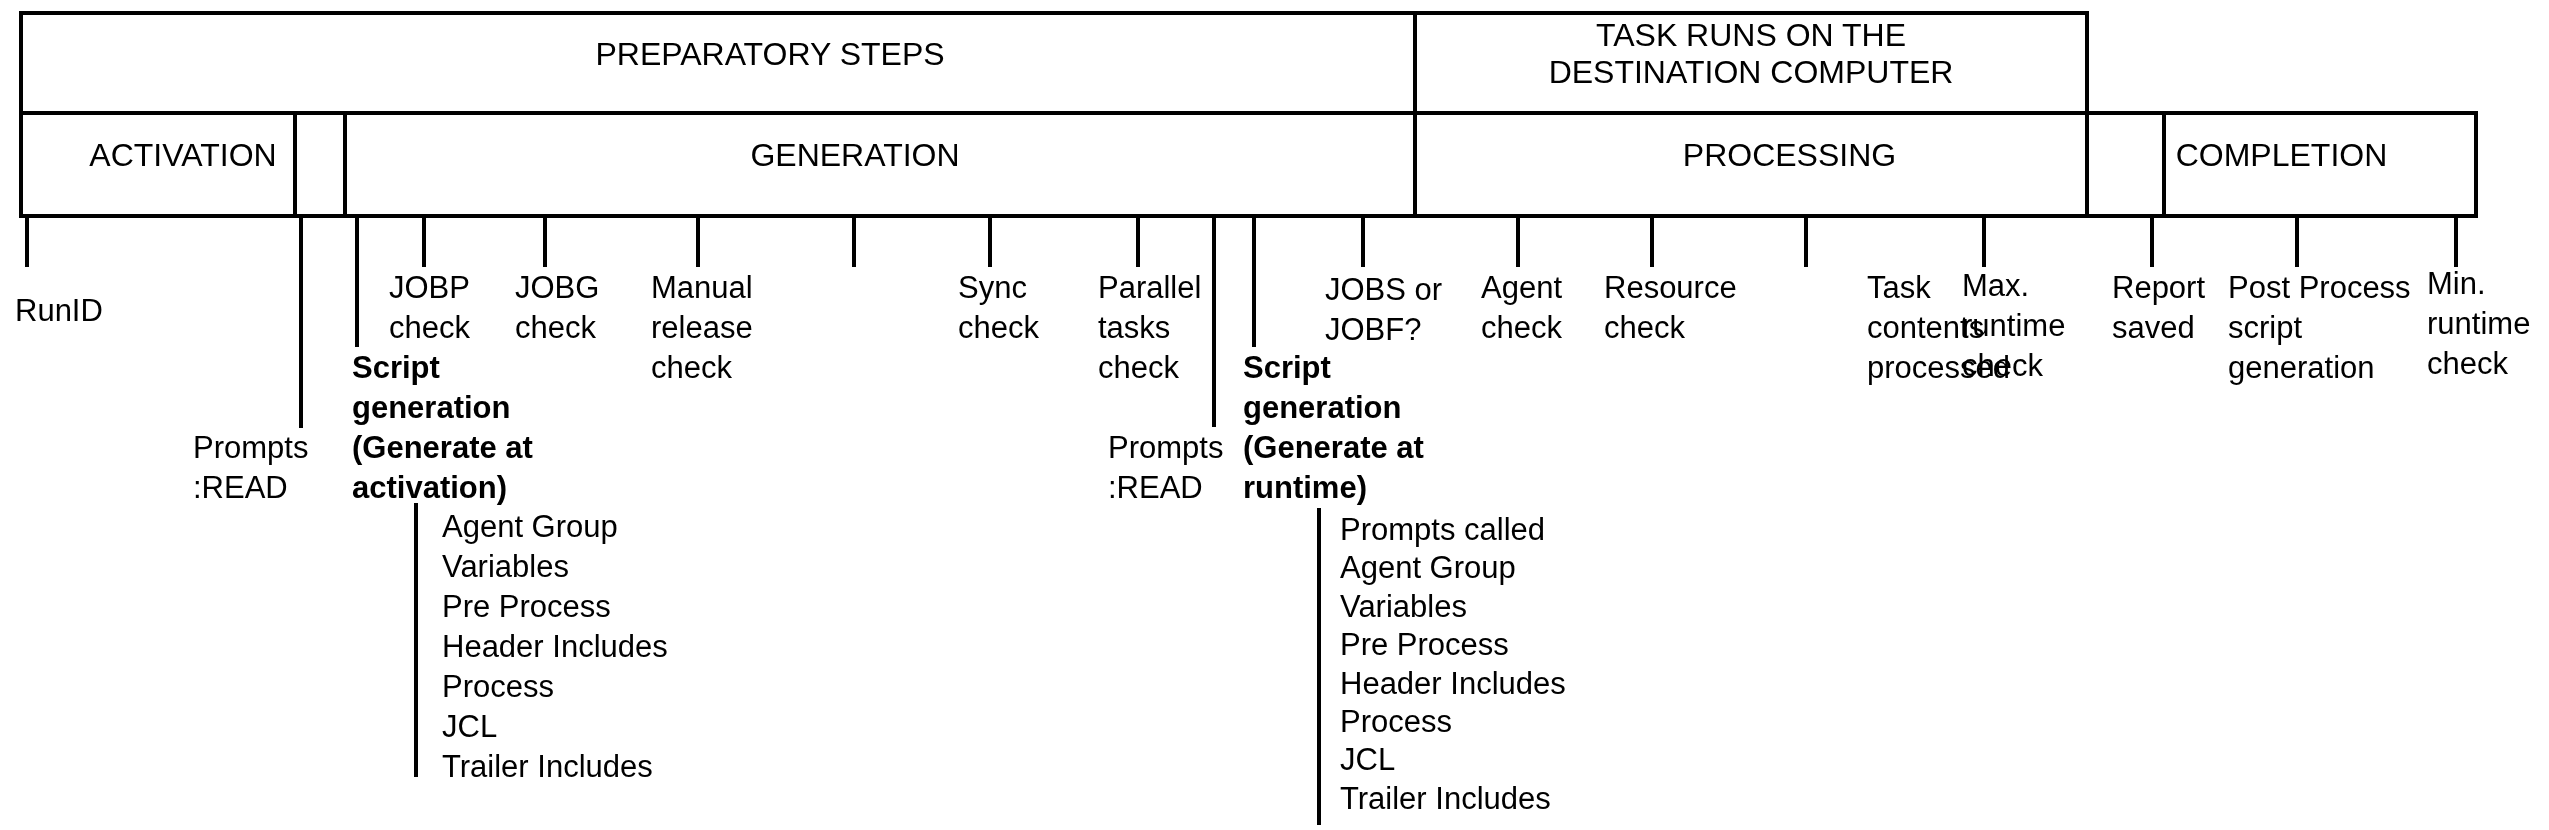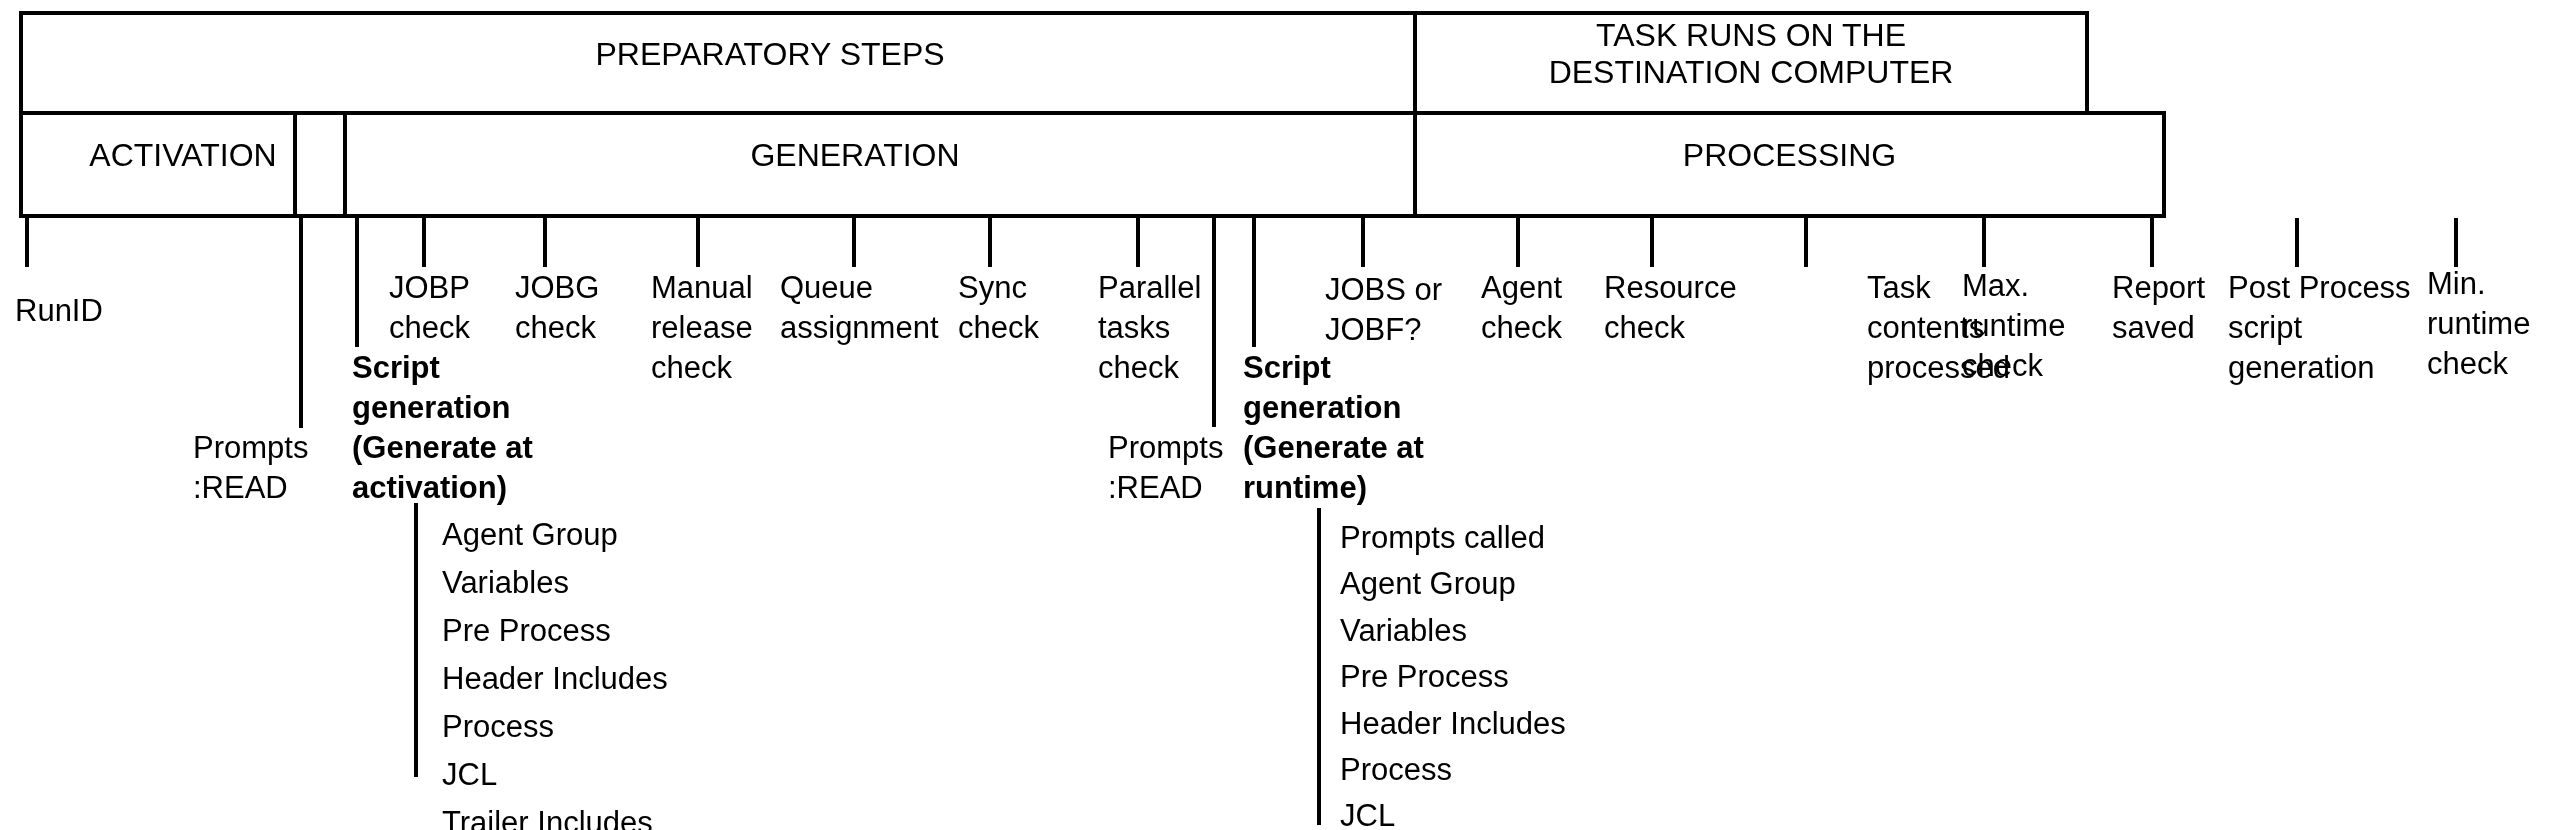--- a/index.html
+++ b/index.html
@@ -39,35 +39,36 @@
     line-height:40px;
     white-space:pre-line;
   }
   .lbl.bold{font-weight:bold;}
   .lbl.centered{text-align:left;}
   
   .list{
     position:absolute;
     font-size:31px;
   }
-  .list .li{height:40px;line-height:40px;margin-top:8px;}
+  .list .li{height:40px;line-height:40px;}
   .list.tight .li{height:38.4px;line-height:38.4px;}
 </style>
 </head>
 <body>
 
 <div class="canvas">
 
   <div class="box shift-right" style="left:19px;top:11px;width:1398px;height:104px">PREPARATORY STEPS</div>
   <div class="box" style="left:1413px;top:11px;width:676px;height:104px">TASK RUNS ON THE
 DESTINATION COMPUTER</div>
 
   <div class="box" style="left:19px;top:111px;width:328px;height:107px">ACTIVATION</div>
   <div class="box" style="left:293px;top:111px;width:1124px;height:107px">GENERATION</div>
   <div class="box" style="left:1413px;top:111px;width:753px;height:107px">PROCESSING</div>
+  <div class="box" style="left:2085px;top:111px;width:393px;height:107px">COMPLETION</div>
 
   <div class="vline" style="left:25px;top:218px;height:49px"></div>
   <div class="vline" style="left:422px;top:218px;height:49px"></div>
   <div class="vline" style="left:543px;top:218px;height:49px"></div>
   <div class="vline" style="left:696px;top:218px;height:49px"></div>
   <div class="vline" style="left:852px;top:218px;height:49px"></div>
   <div class="vline" style="left:988px;top:218px;height:49px"></div>
   <div class="vline" style="left:1136px;top:218px;height:49px"></div>
   <div class="vline" style="left:1361px;top:218px;height:49px"></div>
   <div class="vline" style="left:1516px;top:218px;height:49px"></div>
@@ -98,22 +99,20 @@
   <div class="lbl" style="left:389px;top:268px">JOBP
 check</div>
 
   <div class="lbl" style="left:515px;top:268px">JOBG
 check</div>
 
   <div class="lbl" style="left:651px;top:268px">Manual
 release
 check</div>
 
-  <div class="lbl" style="left:780px;top:268px">Queue
-assignment</div>
 
   <div class="lbl" style="left:958px;top:268px">Sync
 check</div>
 
   <div class="lbl" style="left:1098px;top:268px">Parallel
 tasks
 check</div>
 
   <div class="lbl centered" style="left:1108px;top:428px;width:114px">Prompts
 :READ</div>

